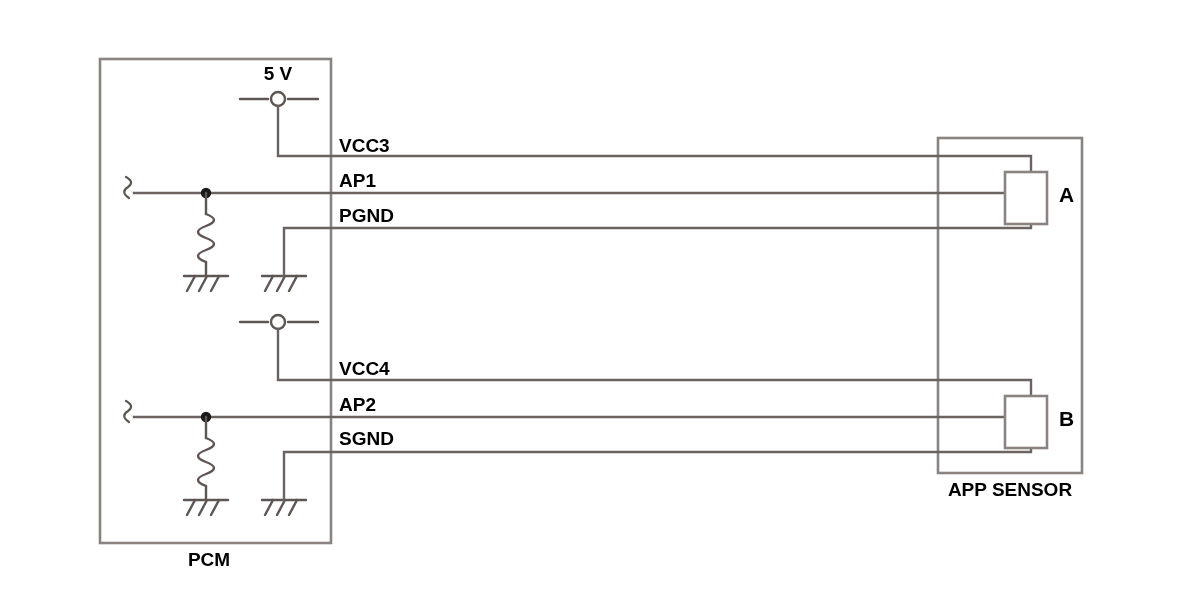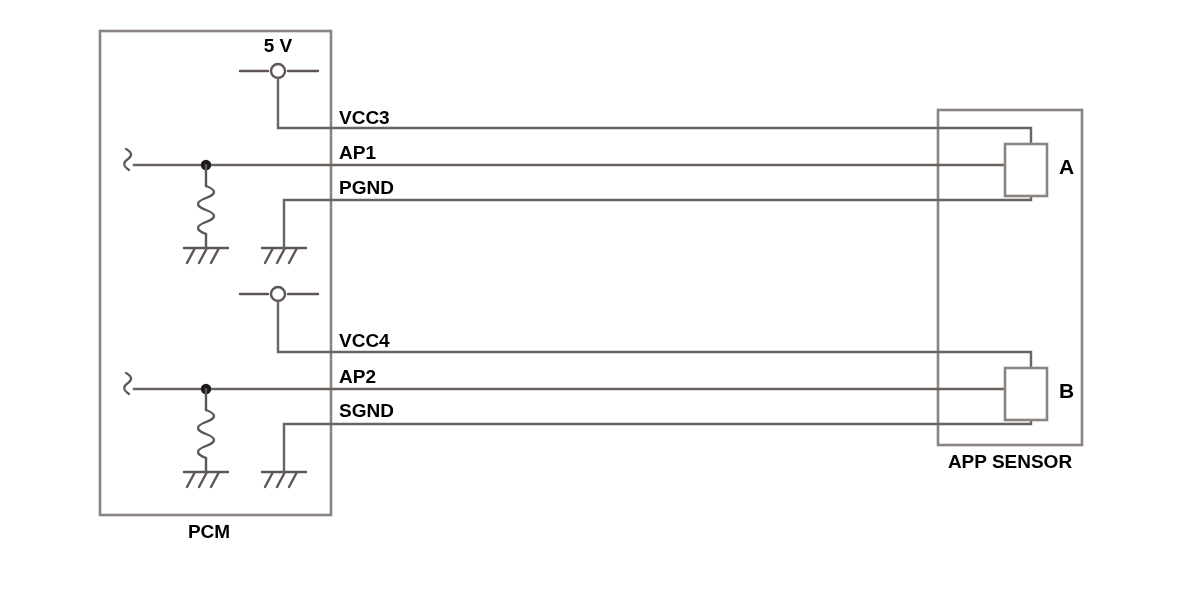--- a/index.html
+++ b/index.html
@@ -2,21 +2,21 @@
 <html><head>
 <meta charset="utf-8">
 <title>APP Sensor Circuit Diagram</title>
 <style>
   html,body{margin:0;padding:0;background:#ffffff;}
   body{
     width:1199px;height:612px;
     font-family:"Liberation Sans", sans-serif;
     overflow:hidden;
   }
-  #diagram-root{position:relative;width:1199px;height:465px;background:#fff;}
+  #diagram-root{position:relative;width:1199px;height:465px;background:#fff;margin-top:28px;}
   svg#circuit{display:block;width:1199px;height:612px;}
 
   .wire{stroke:#6b6360;stroke-width:2.4;fill:none;stroke-linecap:square;}
   .box-outline{stroke:#8a8380;stroke-width:2.6;fill:none;}
   .box-inner{stroke:#8a8380;stroke-width:2.6;fill:#ffffff;}
   .sym{stroke:#5d5653;stroke-width:2.4;fill:none;stroke-linecap:round;}
   .sym-thin{stroke:#5d5653;stroke-width:2.2;fill:none;stroke-linecap:round;}
   .node-dot{fill:#1c1a19;stroke:none;}
   .open-circle{fill:#ffffff;stroke:#5d5653;stroke-width:2.4;}
 

